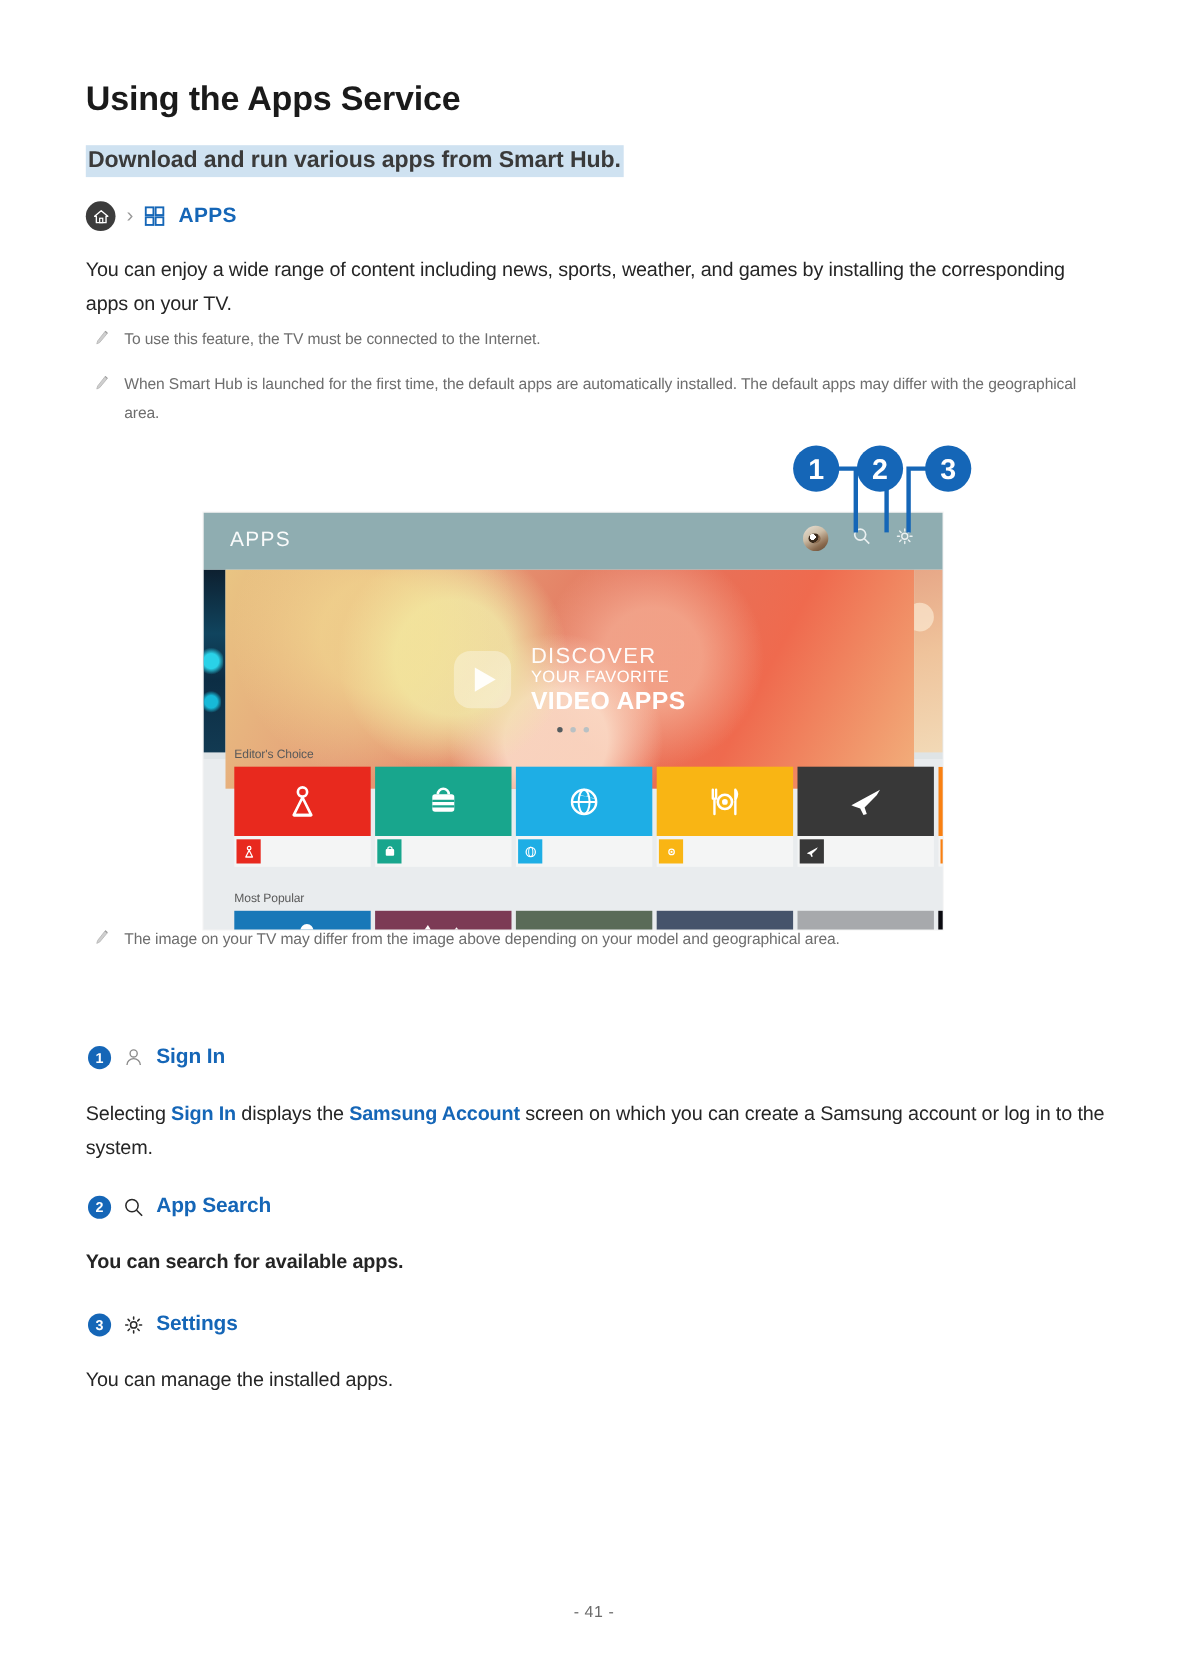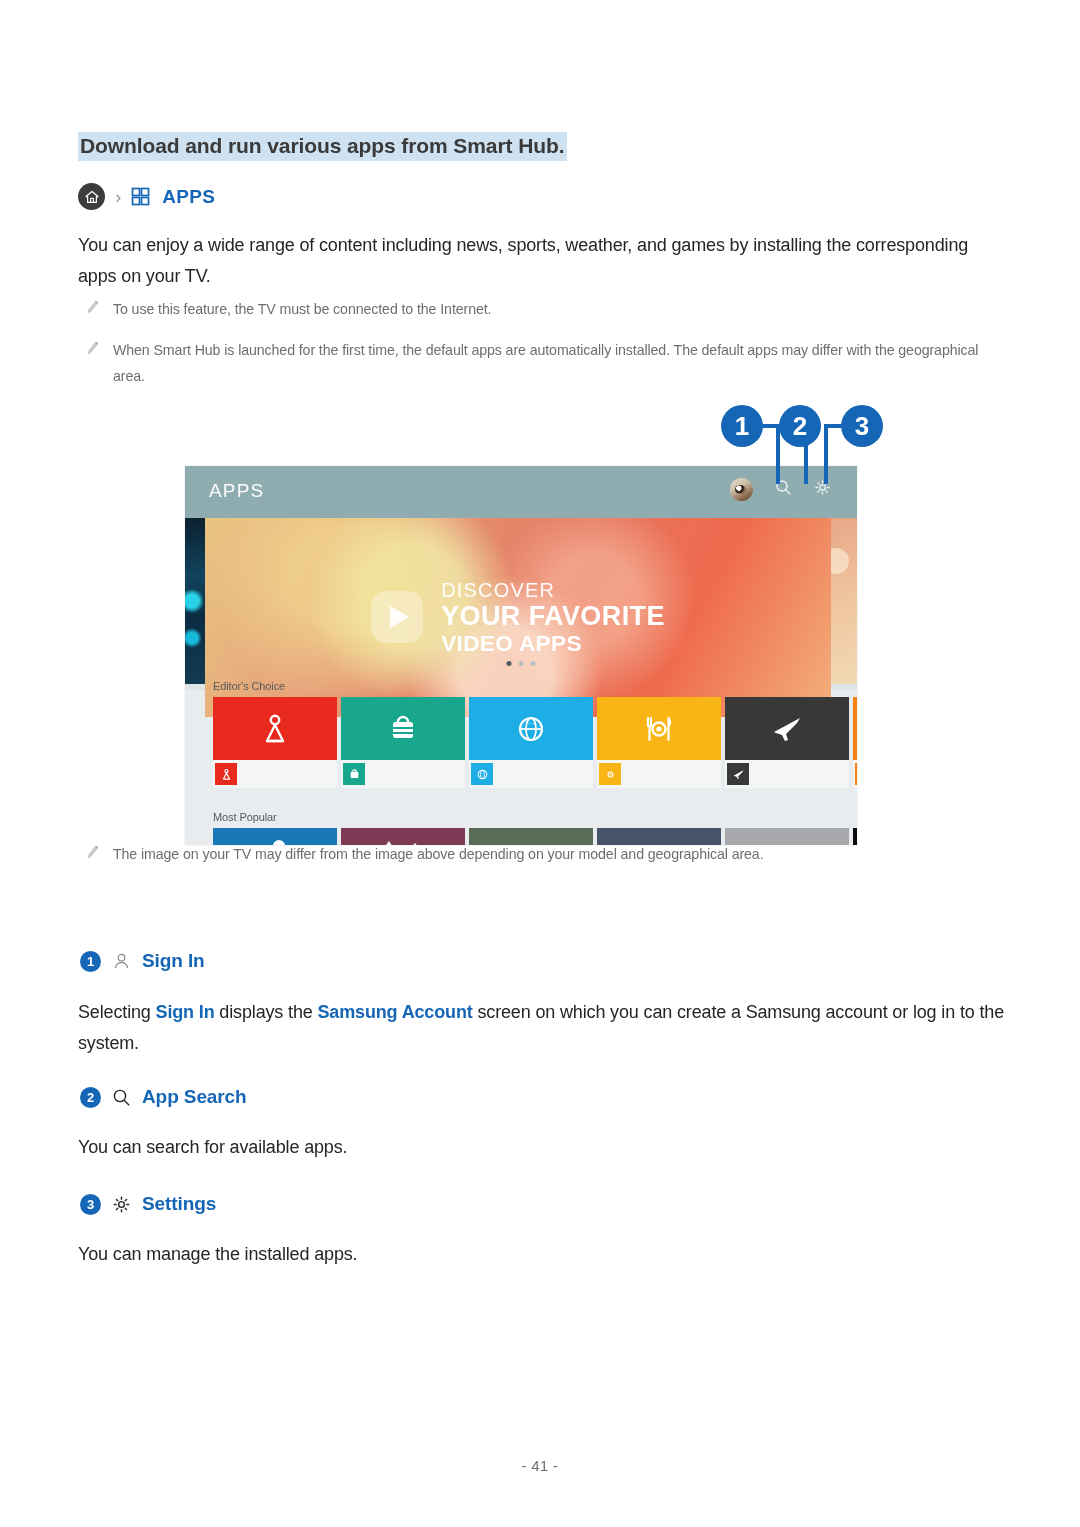--- a/index.html
+++ b/index.html
@@ -133,21 +133,21 @@
     background: rgba(255,255,255,.34);
     display:flex; align-items:center; justify-content:center;
   }
   .play-badge .tri {
     width:0;height:0;border-left:19px solid rgba(255,255,255,.92);
     border-top:11px solid transparent;border-bottom:11px solid transparent;
     margin-left:5px;
   }
   .banner-text { color:#fff; line-height: 1.12; }
   .banner-text .l1 { font-size: 20px; font-weight: 400; letter-spacing: 1.2px; opacity:.95; }
-  .banner-text .l2 { font-size: 27px; font-weight: 700; letter-spacing: .4px; }
+  .banner-text .l2 { font-size: 15px; font-weight: 400; letter-spacing: .4px; }
   .banner-text .l3 { font-size: 22.5px; font-weight: 700; letter-spacing: .4px; }
 
   .dots { position: absolute; left: 50%; transform: translateX(-50%); top: 195px; display:flex; gap:7px; }
   .dots i { width:5px;height:5px;border-radius:50%;background:#b9c1c4;display:block; }
   .dots i.on { background:#555c5f; }
 
   .row-label {
     position: absolute; left: 28px; font-size: 11px; color: #5a5a5a; letter-spacing: -0.1px;
   }
   .rl-editors { top: 214px; }
@@ -177,34 +177,35 @@
     line-height:1;
   }
   .sec-title { font-size: 19px; font-weight: 700; color:#1566b7; letter-spacing:-0.1px; }
   .sec-ico { display:flex; align-items:center; }
 
   .s1 { left: 80px; top: 950px; }
   .s2 { left: 80px; top: 1086px; }
   .s3 { left: 80px; top: 1193px; }
 
   .p-s1 { left: 78px; top: 997px; width: 945px; }
-  .p-s2 { left: 78px; top: 1132px; width: 700px; }
+  .p-s2 { left: 78px; top: 1132px; width: 700px; font-weight: bold; }
   .p-s3 { left: 78px; top: 1239px; width: 700px; }
   .lnk { color:#1566b7; font-weight: 600; }
 
   .pageno {
     position: absolute; left: 0; top: 1458px; width: 1080px; text-align:center;
     font-size: 14.5px; color:#6b6b6b; letter-spacing: 0.5px;
   }
 </style>
 </head>
 <body>
 
 <div class="page">
 
+  <h1 class="doc-title">Using the Apps Service</h1>
   <div class="doc-subtitle">Download and run various apps from Smart Hub.</div>
 
   <div class="breadcrumb">
     <span class="home-icon">
       <svg width="16" height="16" viewBox="0 0 16 16">
         <path d="M8 2.6 L14 7.6 L12.4 7.6 L12.4 13.4 L3.6 13.4 L3.6 7.6 L2 7.6 Z" fill="none" stroke="#ffffff" stroke-width="1.25" stroke-linejoin="round"></path>
         <rect x="6.6" y="9.4" width="2.8" height="4" fill="none" stroke="#ffffff" stroke-width="1.1"></rect>
       </svg>
     </span>
     <span class="bc-chevron">›</span>

